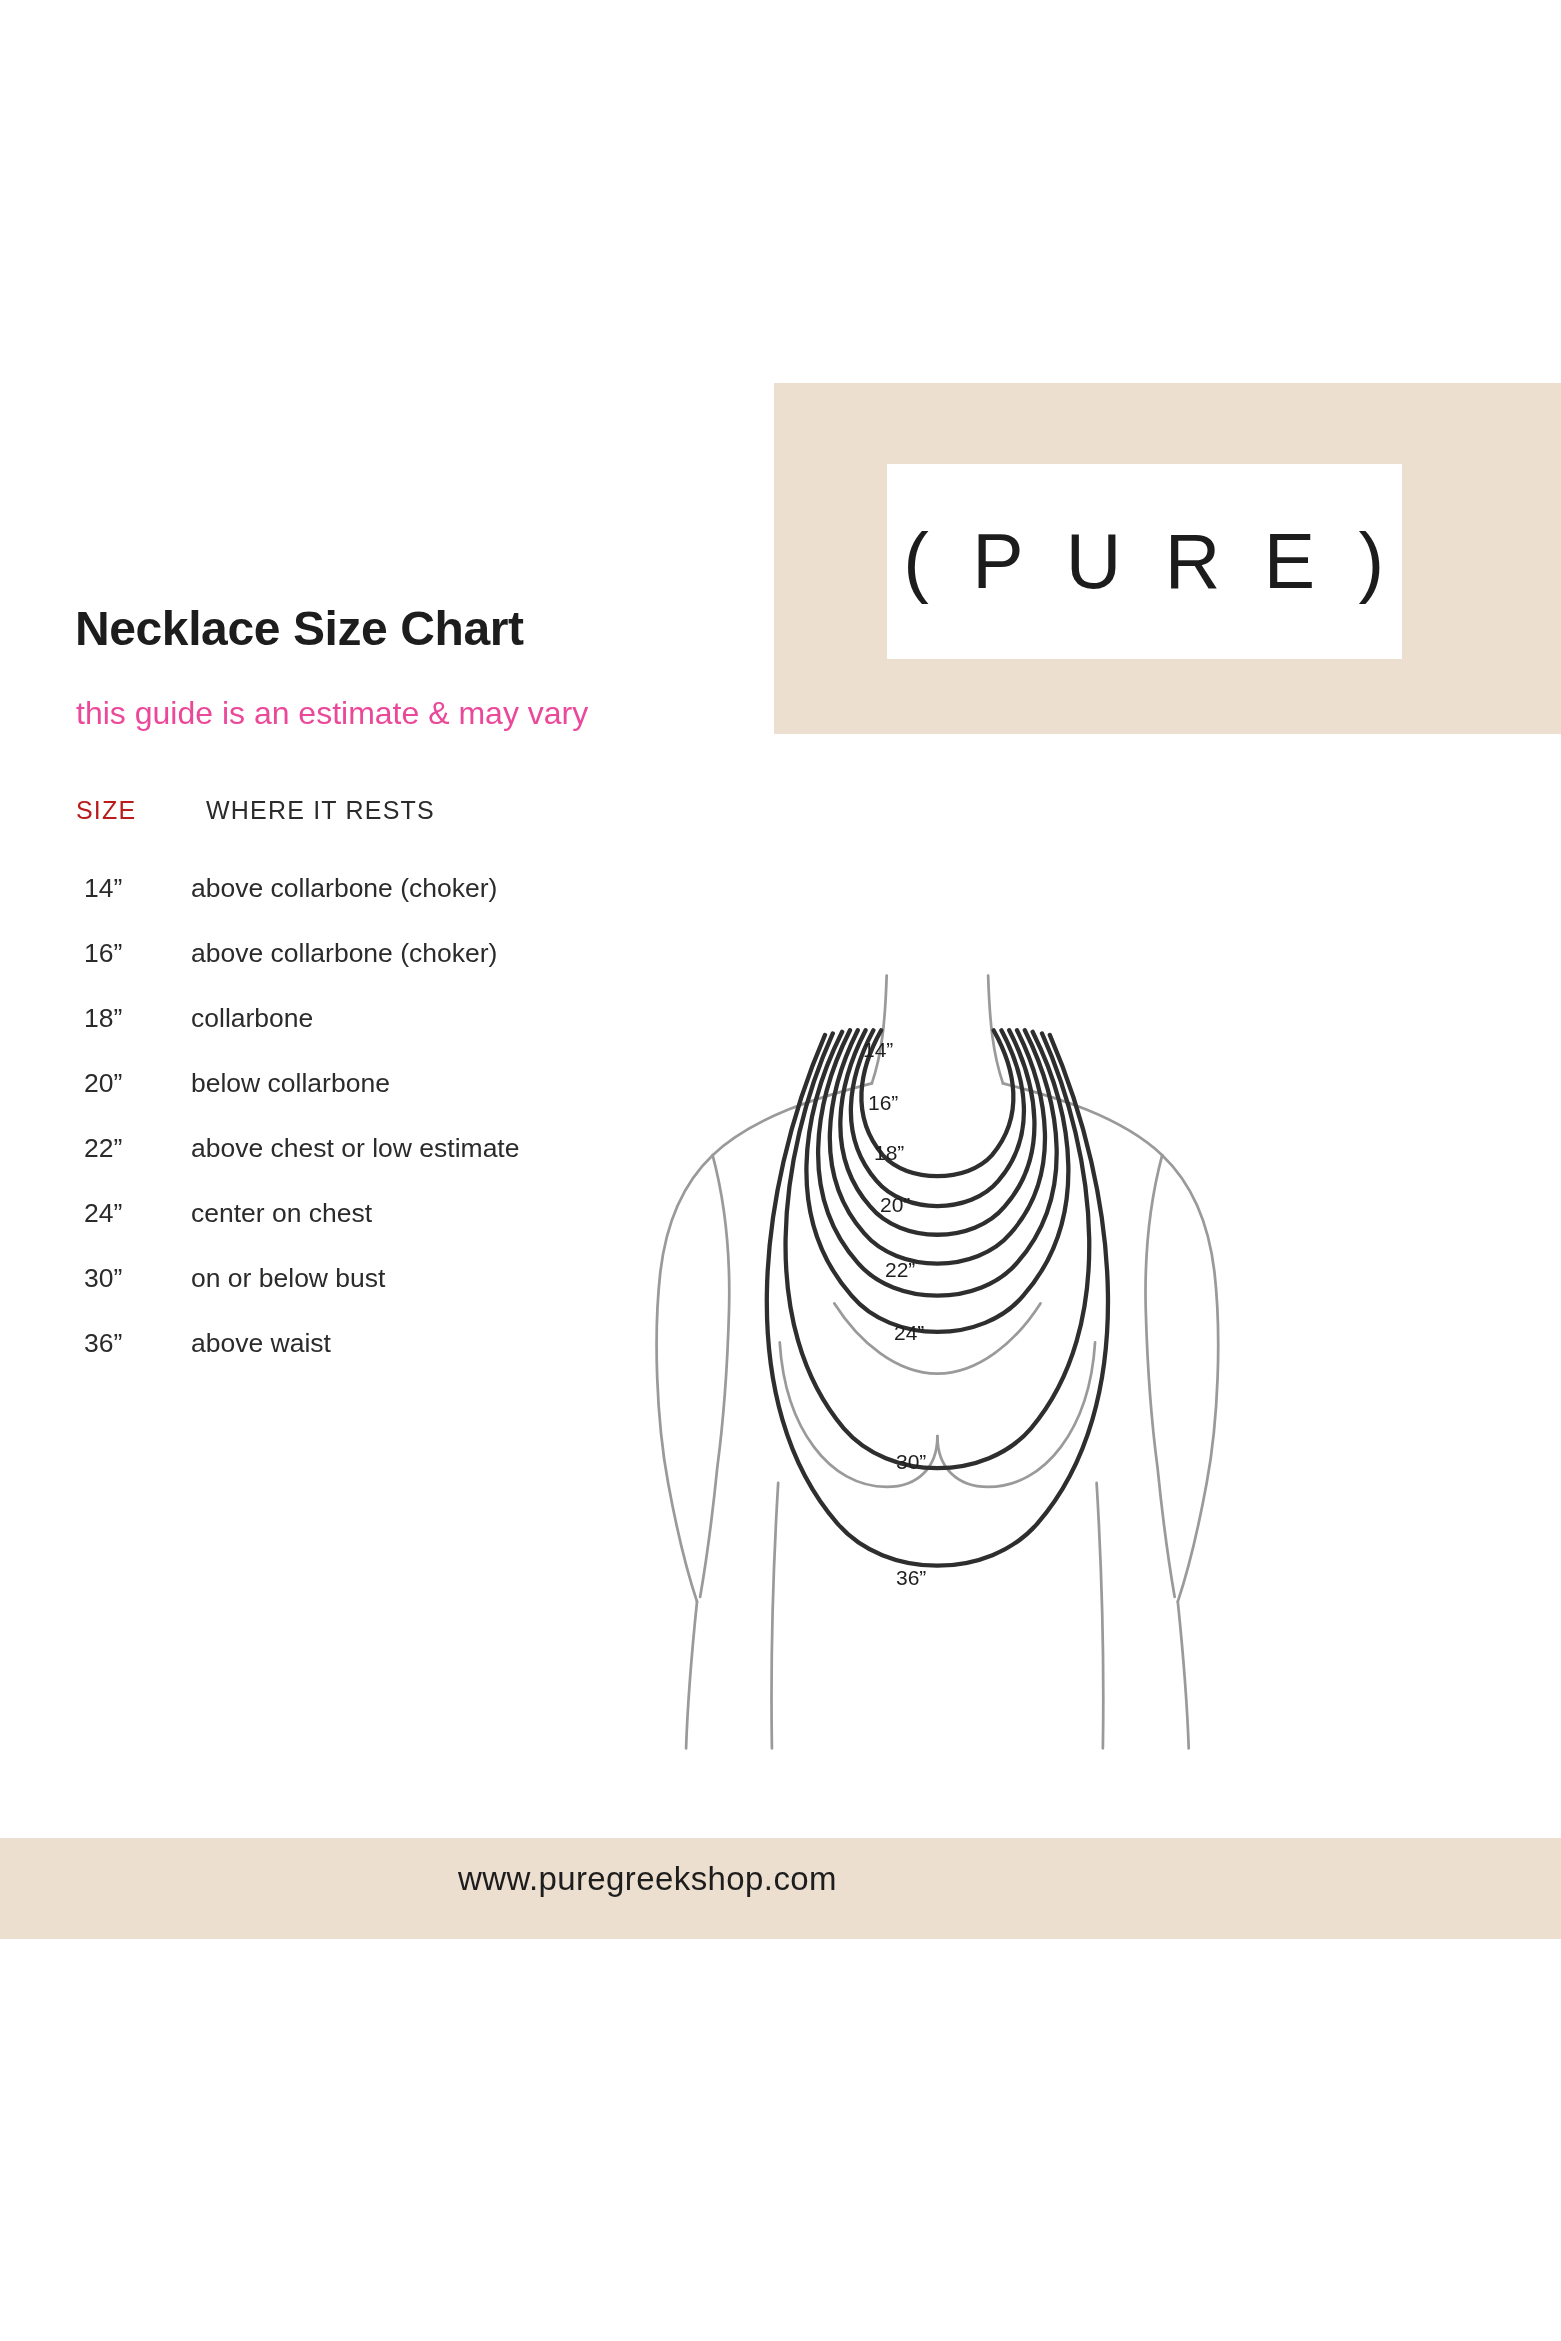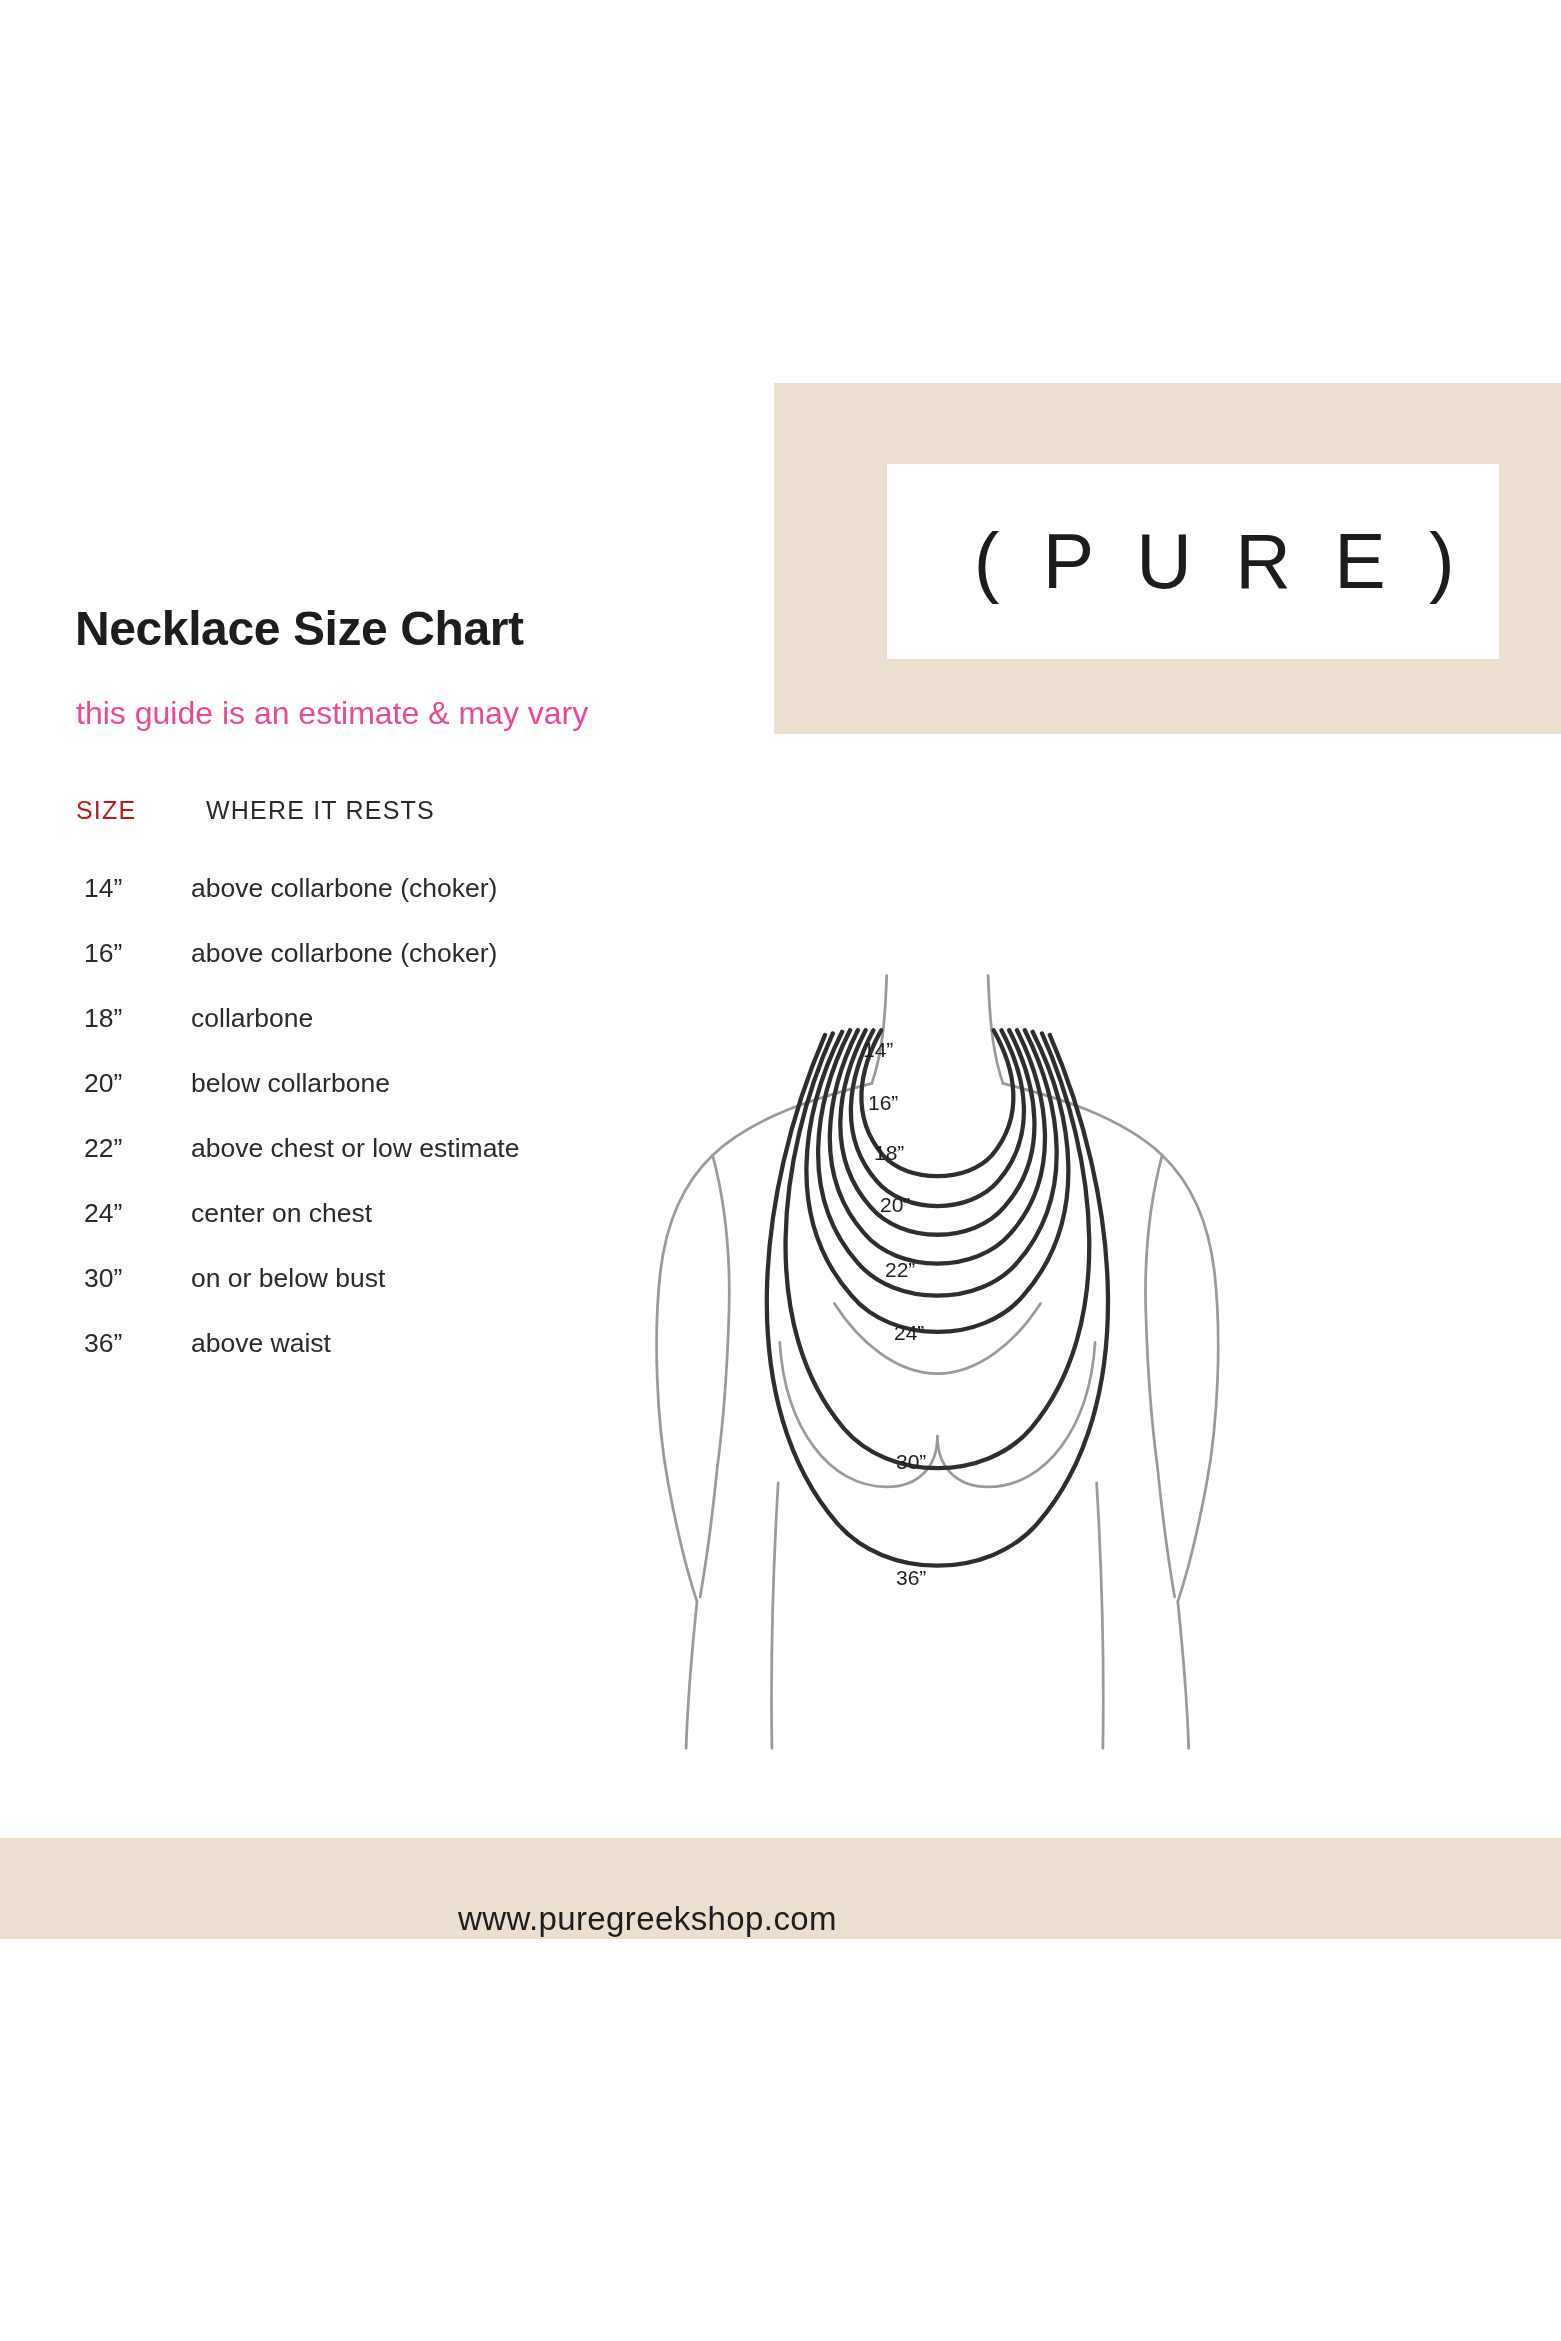--- a/index.html
+++ b/index.html
@@ -22,27 +22,26 @@
     left: 774px;
     top: 383px;
     width: 787px;
     height: 351px;
     background: #ecdfd0;
   }
   .brand-inner {
     position: absolute;
     left: 887px;
     top: 464px;
-    width: 568px;
+    width: 515px;
     height: 195px;
     background: #ffffff;
     display: flex;
     align-items: center;
     justify-content: center;
-    padding-left: 44px;
   }
   .brand-text {
     font-family: "Liberation Sans", sans-serif;
     font-size: 77px;
     font-weight: 300;
     letter-spacing: 11px;
     color: #1c1c1c;
     white-space: nowrap;
     padding-left: 9.4px;
   }
@@ -140,21 +139,20 @@
   .footer-text {
     position: absolute;
     left: 0;
     top: 1860px;
     width: 1295px;
     text-align: center;
     font-size: 33px;
     font-weight: 300;
     color: #1d1d1d;
     letter-spacing: 0.4px;
-    margin-top: 40px;
   }
 </style>
 </head>
 <body>
 
 <div class="brand-band"></div>
 <div class="brand-inner">
   <span class="brand-text">( P U R E )</span>
 </div>
 

